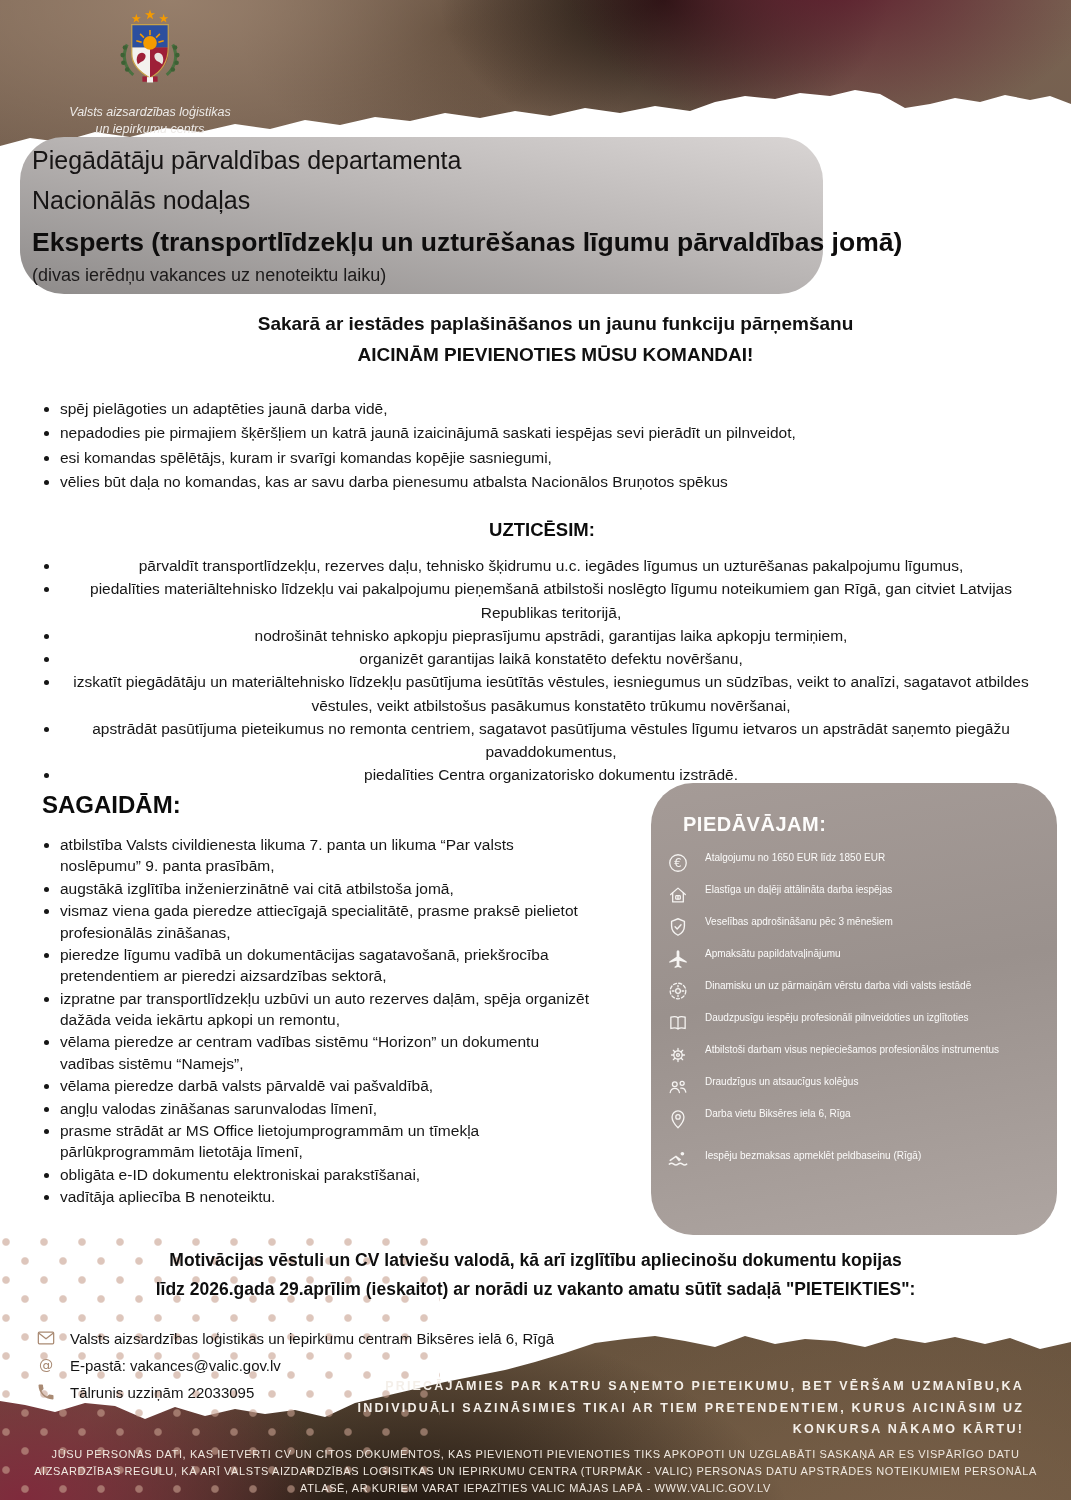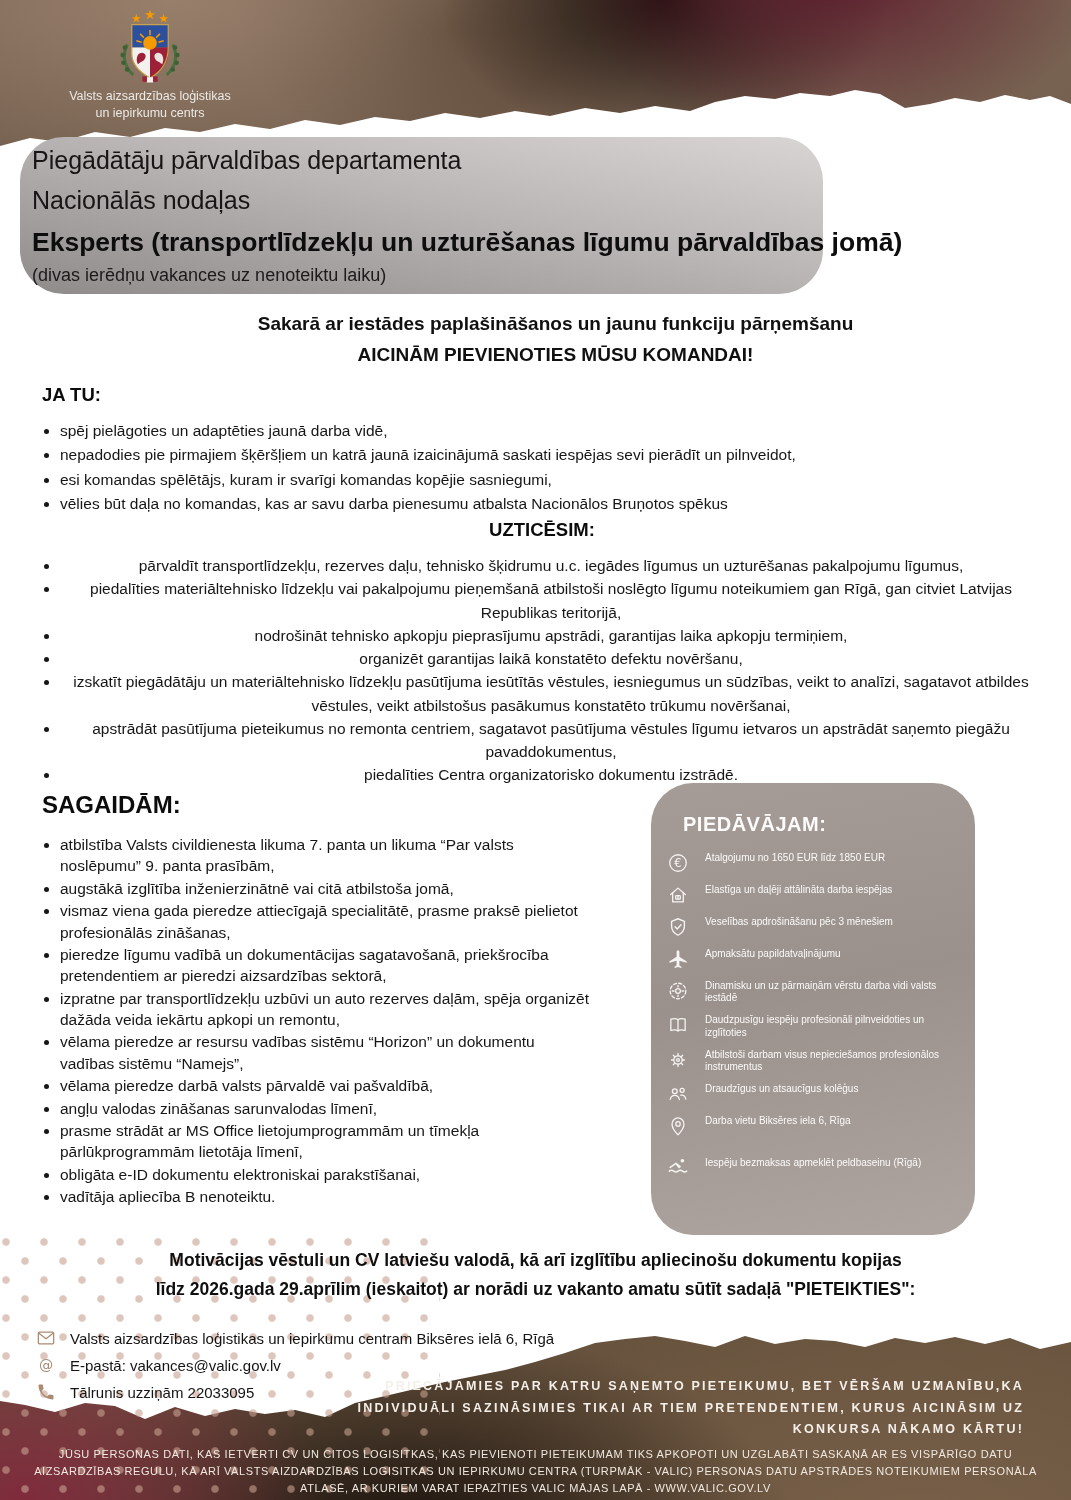--- a/index.html
+++ b/index.html
@@ -30,21 +30,21 @@
       235px 1409px,205px 1416px,175px 1407px,145px 1419px,115px 1406px,85px 1403px,55px 1412px,
       25px 1405px,0px 1401px);}
   .dots{position:absolute;left:0;top:1238px;width:440px;height:262px;z-index:2;pointer-events:none;
     background-image:
       radial-gradient(circle, rgba(199,160,143,.6) 3.2px, transparent 4.4px),
       radial-gradient(circle, rgba(199,160,143,.6) 3.2px, transparent 4.4px);
     background-size:38px 38px,38px 38px;background-position:6px 4px,25px 23px;}
   
   .logo{position:absolute;left:52px;top:8px;width:196px;text-align:center;z-index:3;}
   .logo svg{width:112px;height:76px;}
-  .logo-text{color:#ece9e6;font-size:12.5px;line-height:1.35;margin-top:0;}
+  .logo-text{color:#ece9e6;font-size:12.5px;line-height:1.35;margin-top:16px;font-style:italic;}
   
   .header-card{position:absolute;left:20px;top:137px;width:803px;height:157px;z-index:3;
     border-radius:44px;background:linear-gradient(to top right,#8e8b8a 0%,#bab6b5 55%,#d9d5d4 100%);
     display:flex;flex-direction:column;justify-content:center;padding-left:12px;box-sizing:border-box;}
   .hc-dept,.hc-div{font-size:25px;color:#171515;line-height:1.3;}
   .hc-div{margin-top:7px;}
   .hc-pos{font-size:26.5px;font-weight:bold;color:#0e0d0d;white-space:nowrap;margin-top:9px;line-height:1.3;}
   .hc-note{font-size:18px;color:#1c1a1a;margin-top:4px;line-height:1.3;}
   
   .intro{position:absolute;left:40px;right:0;top:309px;text-align:center;z-index:3;
@@ -55,21 +55,21 @@
   .sect ul{margin:13px 0 0 0;padding-left:18px;font-size:15.5px;}
   .sect-jatu{left:42px;top:384px;width:1000px;}
   .sect-jatu ul li{line-height:1.58;}
   .sect-uzt{left:42px;top:519px;width:1000px;text-align:center;}
   .sect-uzt ul li{line-height:1.5;}
   .sect-sag{left:42px;top:791px;width:548px;}
   .sect-sag h2{font-size:24px;}
   .sect-sag ul{margin-top:15px;}
   .sect-sag ul li{line-height:1.38;margin-bottom:1px;}
   
-  .offer-panel{position:absolute;left:651px;top:783px;width:324px;height:452px;z-index:3;
+  .offer-panel{position:absolute;left:651px;top:783px;width:406px;height:452px;z-index:3;
     border-radius:42px;background:linear-gradient(170deg,#a59b97 0%,#9a918d 45%,#aea5a1 100%);
     box-sizing:border-box;padding:30px 12px 20px 16px;}
   .offer-panel h2{margin:0 0 16px 16px;font-size:20px;font-weight:bold;color:#fdfcfb;letter-spacing:.5px;}
   .offer-item{display:flex;align-items:flex-start;margin-bottom:10px;}
   .offer-icon{flex:0 0 24px;margin-right:14px;margin-top:0;color:#f6f4f2;}
   .offer-icon svg{width:22px;height:22px;display:block;}
   .offer-text{font-size:10px;line-height:1.22;color:#fbfaf9;}
   .offer-list .offer-item:last-child{margin-top:18px;}
   .offer-list .offer-item:last-child .offer-text{line-height:1.55;}
   
@@ -142,21 +142,20 @@
     <div class="hc-pos">Eksperts (transportlīdzekļu un uzturēšanas līgumu pārvaldības jomā)</div>
     <div class="hc-note">(divas ierēdņu vakances uz nenoteiktu laiku)</div>
   </div>
 
   <div class="intro">
     <div>Sakarā ar iestādes paplašināšanos un jaunu funkciju pārņemšanu</div>
     <div>AICINĀM PIEVIENOTIES MŪSU KOMANDAI!</div>
   </div>
 
   <div class="sect sect-jatu">
-    <h2>JA TU:</h2>
     <ul>
 
     <li>spēj pielāgoties un adaptēties jaunā darba vidē,</li>
         <li>nepadodies pie pirmajiem šķēršļiem un katrā jaunā izaicinājumā saskati iespējas sevi pierādīt un pilnveidot,</li>
         <li>esi komandas spēlētājs, kuram ir svarīgi komandas kopējie sasniegumi,</li>
         <li>vēlies būt daļa no komandas, kas ar savu darba pienesumu atbalsta Nacionālos Bruņotos spēkus</li>
       </ul>
   </div>
 
   <div class="sect sect-uzt">
@@ -175,21 +174,21 @@
 
   <div class="sect sect-sag">
     <h2>SAGAIDĀM:</h2>
     <ul>
 
     <li>atbilstība Valsts civildienesta likuma 7. panta un likuma “Par valsts noslēpumu” 9. panta prasībām,</li>
         <li>augstākā izglītība inženierzinātnē vai citā atbilstoša jomā,</li>
         <li>vismaz viena gada pieredze attiecīgajā specialitātē, prasme praksē pielietot profesionālās zināšanas,</li>
         <li>pieredze līgumu vadībā un dokumentācijas sagatavošanā, priekšrocība pretendentiem ar pieredzi aizsardzības sektorā,</li>
         <li>izpratne par transportlīdzekļu uzbūvi un auto rezerves daļām, spēja organizēt dažāda veida iekārtu apkopi un remontu,</li>
-        <li>vēlama pieredze ar resursu vadības sistēmu “Horizon” un dokumentu vadības sistēmu “Namejs”,</li>
+        <li>vēlama pieredze ar centram vadības sistēmu “Horizon” un dokumentu vadības sistēmu “Namejs”,</li>
         <li>vēlama pieredze darbā valsts pārvaldē vai pašvaldībā,</li>
         <li>angļu valodas zināšanas sarunvalodas līmenī,</li>
         <li>prasme strādāt ar MS Office lietojumprogrammām un tīmekļa pārlūkprogrammām lietotāja līmenī,</li>
         <li>obligāta e-ID dokumentu elektroniskai parakstīšanai,</li>
         <li>vadītāja apliecība B nenoteiktu.</li>
       </ul>
   </div>
 
   <div class="offer-panel">
     <h2>PIEDĀVĀJAM:</h2>
@@ -338,17 +337,17 @@
         <span class="contact-text">Tālrunis uzziņām 22033095</span>
       </div>
     </div>
 
   <div class="notice">
     <div>PRIECĀJAMIES PAR KATRU SAŅEMTO PIETEIKUMU, BET VĒRŠAM UZMANĪBU,KA</div>
     <div>INDIVIDUĀLI SAZINĀSIMIES TIKAI AR TIEM PRETENDENTIEM, KURUS AICINĀSIM UZ</div>
     <div>KONKURSA NĀKAMO KĀRTU!</div>
   </div>
   <div class="gdpr">
-    <div>JŪSU PERSONAS DATI, KAS IETVERTI CV UN CITOS LOGISITKAS, KAS PIEVIENOTI PIETEIKUMAM TIKS APKOPOTI UN UZGLABĀTI SASKAŅĀ AR ES VISPĀRĪGO DATU</div>
+    <div>JŪSU PERSONAS DATI, KAS IETVERTI CV UN CITOS DOKUMENTOS, KAS PIEVIENOTI PIEVIENOTIES TIKS APKOPOTI UN UZGLABĀTI SASKAŅĀ AR ES VISPĀRĪGO DATU</div>
     <div>AIZSARDZĪBAS REGULU, KĀ ARĪ VALSTS AIZDARDZĪBAS LOGISITKAS UN IEPIRKUMU CENTRA (TURPMĀK - VALIC) PERSONAS DATU APSTRĀDES NOTEIKUMIEM PERSONĀLA</div>
     <div>ATLASĒ, AR KURIEM VARAT IEPAZĪTIES VALIC MĀJAS LAPĀ - WWW.VALIC.GOV.LV</div>
   </div>
 </div>
 
 </body></html>

